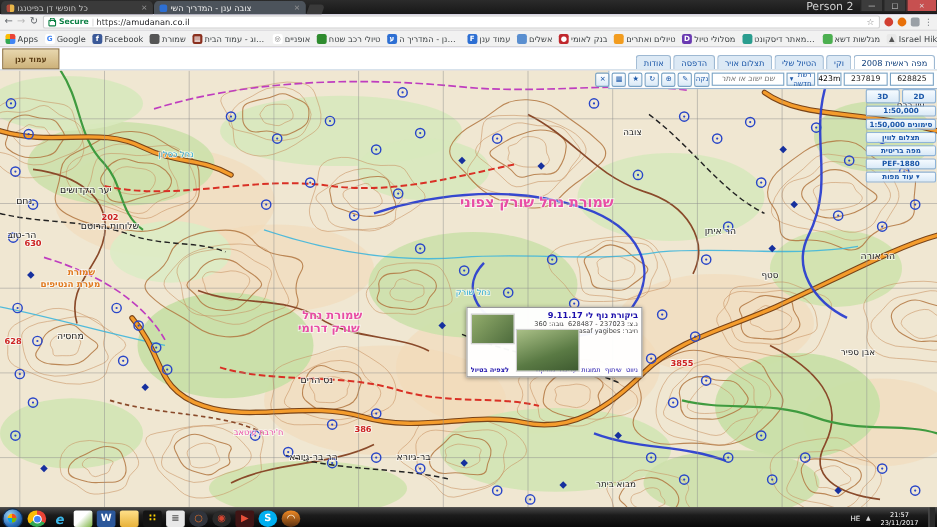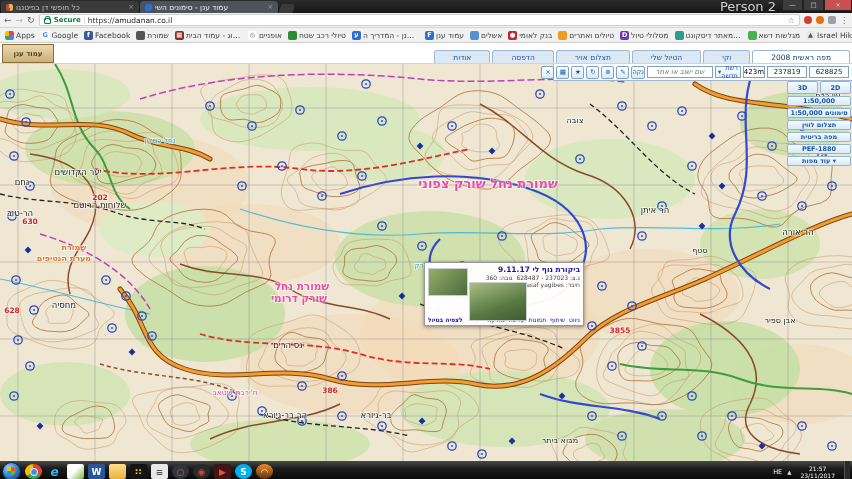--- a/index.html
+++ b/index.html
@@ -7,21 +7,21 @@
   #screen{position:relative;width:852px;height:396px;background:#c4b5fd;}
 
   
   #titlebar{height:13px;background:linear-gradient(#2b2b2b,#171717);display:flex;align-items:flex-end;}
   .btab{height:12px;width:128px;display:flex;align-items:center;gap:3px;padding:0 5px;font-size:7.5px;
         color:#c3c3c3;background:#3a3a3a;border-radius:4px 4px 0 0;margin-left:1px;overflow:hidden;white-space:nowrap;}
   .btab.active{background:#4c535b;color:#f0f0f0;}
   .btab .fav{width:7px;height:7px;border-radius:2px;flex:0 0 auto;}
   .btab .tclose{margin-right:0;margin-left:auto;color:#999;font-size:7px;}
   #newtab{width:14px;height:9px;background:#3a3a3a;border-radius:0 4px 0 0;margin-left:2px;transform:skewX(-20deg);}
-  #profile{margin-left:auto;color:#cfcfcf;font-size:13px;padding:0 6px;align-self:center;}
+  #profile{margin-left:auto;color:#cfcfcf;font-size:10px;padding:0 6px;align-self:center;}
   .winbtn{width:19px;height:10px;display:flex;align-items:center;justify-content:center;font-size:6.5px;color:#ddd;background:#3c3c3c;border:1px solid #222;border-top:none;align-self:flex-start;}
   .winbtn.close{background:#c75050;width:26px;}
 
   
   #addressbar{height:14px;background:#f1f1f1;border-bottom:1px solid #d6d6d6;display:flex;align-items:center;padding:0 4px;gap:4px;}
   .navbtn{color:#5f6368;font-size:9px;line-height:9px;}
   .navbtn.dis{color:#b5b5b5;}
   #omnibox{flex:1;height:10px;background:#fff;border:1px solid #cfcfcf;border-radius:2px;display:flex;align-items:center;gap:3px;padding:0 4px;font-size:7.5px;}
   .lock{width:5px;height:4px;border:1px solid #0b8043;border-radius:1px;position:relative;margin-top:2px;}
   .lock:before{content:"";position:absolute;left:0.5px;top:-3px;width:2.5px;height:2.5px;border:1px solid #0b8043;border-bottom:none;border-radius:2px 2px 0 0;}
@@ -39,21 +39,21 @@
   .bm .bicon{width:9px;height:9px;border-radius:2px;display:flex;align-items:center;justify-content:center;font-size:6.5px;font-weight:bold;flex:0 0 auto;}
   .bm span.lbl{max-width:56px;overflow:hidden;text-overflow:ellipsis;}
 
   
   #pagetop{height:20px;background:#fff;position:relative;border-bottom:1px solid #c7d6e4;}
   #sitelogo{position:absolute;left:2px;top:1px;width:50px;height:17px;background:linear-gradient(#e8d7ae,#cdb27a);border:1px solid #8a6d3b;color:#5a3c14;font-size:7px;font-weight:bold;display:flex;align-items:center;justify-content:center;}
   #banner{position:absolute;left:58px;top:4px;display:flex;align-items:center;gap:5px;font-size:7px;color:#333;direction:ltr;}
   #banner .pill{border:1px solid #7a9cc0;border-radius:8px;color:#1a56a8;padding:1px 6px;background:linear-gradient(#fff,#e8f1fa);}
   #banner .blink{color:#1155cc;}
   #sitetabs{position:absolute;right:2px;bottom:0;display:flex;direction:rtl;}
-  .stab{border:1px solid #9db8d2;border-bottom:none;background:#dce9f5;color:#1a56a8;font-size:7.5px;padding:2px 18px 1px;border-radius:3px 3px 0 0;margin-left:2px;white-space:nowrap;}
+  .stab{border:1px solid #9db8d2;border-bottom:none;background:#dce9f5;color:#1a56a8;font-size:7.5px;padding:2px 6px 1px;border-radius:3px 3px 0 0;margin-left:2px;white-space:nowrap;}
   .stab.active{background:#fff;font-weight:normal;color:#0d3d7a;}
 
   
   #mapwrap{position:relative;width:852px;height:397px;background:#efe6cf;overflow:hidden;}
   #mapsvg{position:absolute;left:0;top:0;}
 
   
   #coordbar{position:absolute;top:0;right:0;width:292px;height:16px;background:rgba(253,254,255,.97);
             border-bottom:1px solid #9db8d2;border-left:1px solid #9db8d2;display:flex;direction:rtl;align-items:center;gap:2px;padding:0 3px;}
   #coordbar input{height:10px;border:1px solid #7aa3c5;font-size:7px;text-align:center;padding:0;font-family:"DejaVu Sans",sans-serif;background:#fff;color:#222;}
@@ -64,21 +64,21 @@
   .tb-btn{width:11px;height:11px;border:1px solid #7aa3c5;border-radius:2px;background:linear-gradient(#fff,#d9e9f7);color:#1a56a8;font-size:6.5px;display:flex;align-items:center;justify-content:center;}
   .tb-btn.wide{width:18px;}
 
   
   #layers{position:absolute;top:17px;right:1px;width:64px;display:flex;flex-direction:column;gap:2px;}
   .lrow{display:flex;gap:2px;}
   .lbtn{flex:1;height:11px;background:linear-gradient(#f6fbff,#d9e9f7);border:1px solid #8fb4d9;border-radius:2px;
         color:#1a56a8;font-size:6.5px;font-weight:bold;display:flex;align-items:center;justify-content:center;white-space:nowrap;}
 
   
-  #popup{position:absolute;left:424px;top:198px;width:158px;height:62px;background:rgba(255,255,255,.96);
+  #popup{position:absolute;left:424px;top:215px;width:158px;height:62px;background:rgba(255,255,255,.96);
          border:1px solid #9a9a9a;box-shadow:0 1px 4px rgba(0,0,0,.45);direction:rtl;}
   .pp-title{color:#1a0dab;font-size:7.5px;font-weight:bold;text-align:right;padding:2px 3px 0;white-space:nowrap;}
   .pp-line{font-size:6px;color:#444;text-align:right;padding:0 3px;white-space:nowrap;}
   .pp-photo{position:absolute;border:1px solid #cfcfcf;background:
       radial-gradient(circle at 30% 30%, #9bb375 0 20%, transparent 21%),
       radial-gradient(circle at 70% 60%, #6d8a4e 0 25%, transparent 26%),
       linear-gradient(135deg,#8aa express56a,#55703e);}
   .pp-photo1{left:3px;top:5px;width:38px;height:26px;background:linear-gradient(135deg,#93ad6c,#4d6b3c);}
   .pp-photo2{left:44px;top:19px;width:56px;height:37px;background:linear-gradient(160deg,#a9bf86,#5a7a44 60%,#3e5a30);z-index:2;}
   #pp-links{position:absolute;bottom:2px;right:3px;display:flex;direction:rtl;gap:4px;font-size:6px;color:#1a0dab;}
@@ -102,21 +102,21 @@
 <div id="screen">
 
   <div id="titlebar">
     <div class="btab">
       <span class="fav" style="background:conic-gradient(#e8b64a 0 50%,#b04a3a 0)"></span>
       <span>כל חופשי דן בפיטנגו</span>
       <span class="tclose">×</span>
     </div>
     <div class="btab active">
       <span class="fav" style="background:#2d6fd3"></span>
-      <span>עמוד ענן - סימונים השי</span>
+      <span>צובה ענן - המדריך השי</span>
       <span class="tclose">×</span>
     </div>
     <div id="newtab"></div>
     <div id="profile">Person 2</div>
     <div class="winbtn">—</div>
     <div class="winbtn">□</div>
     <div class="winbtn close">×</div>
   </div>
 
   <div id="addressbar">

